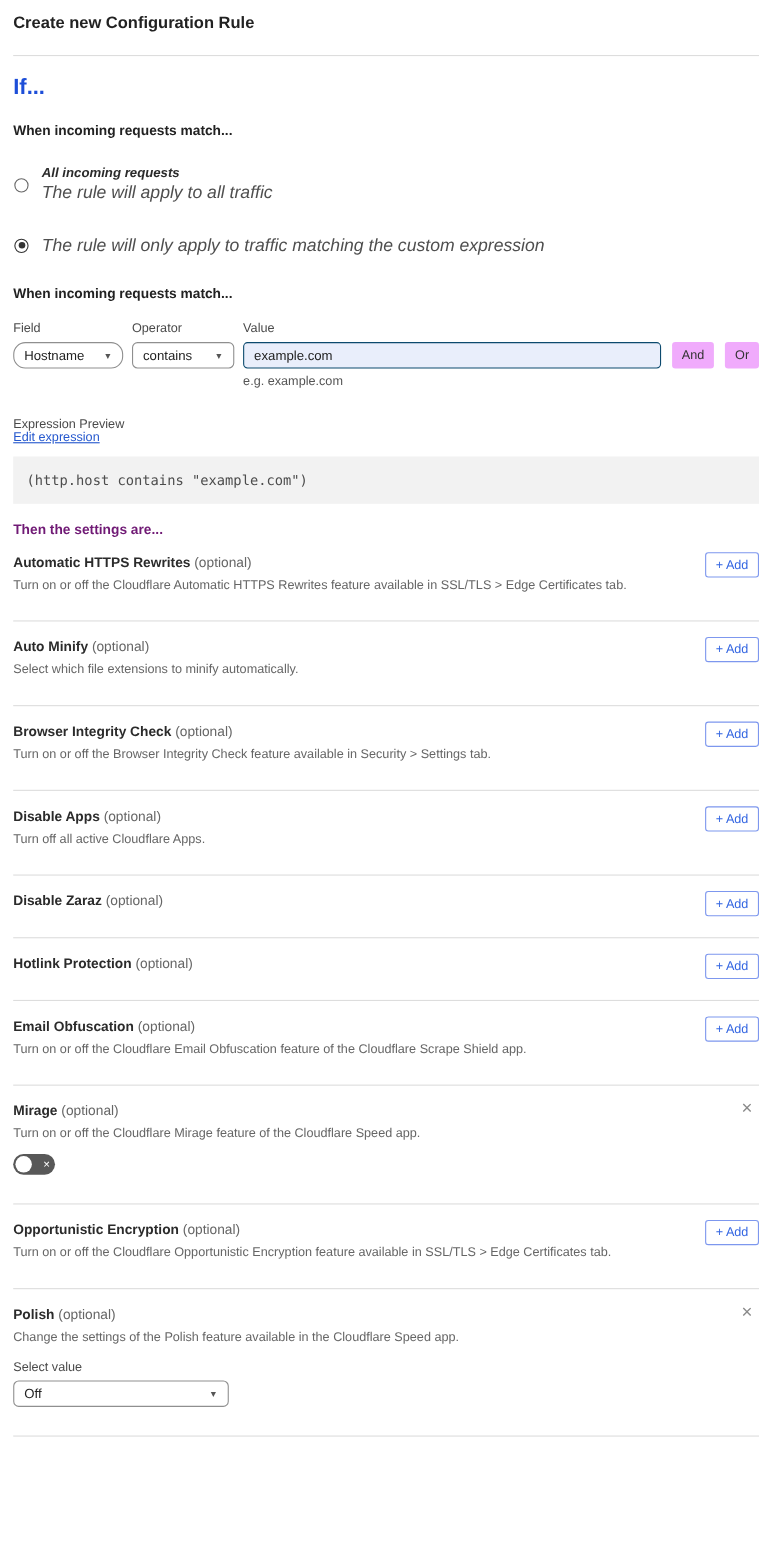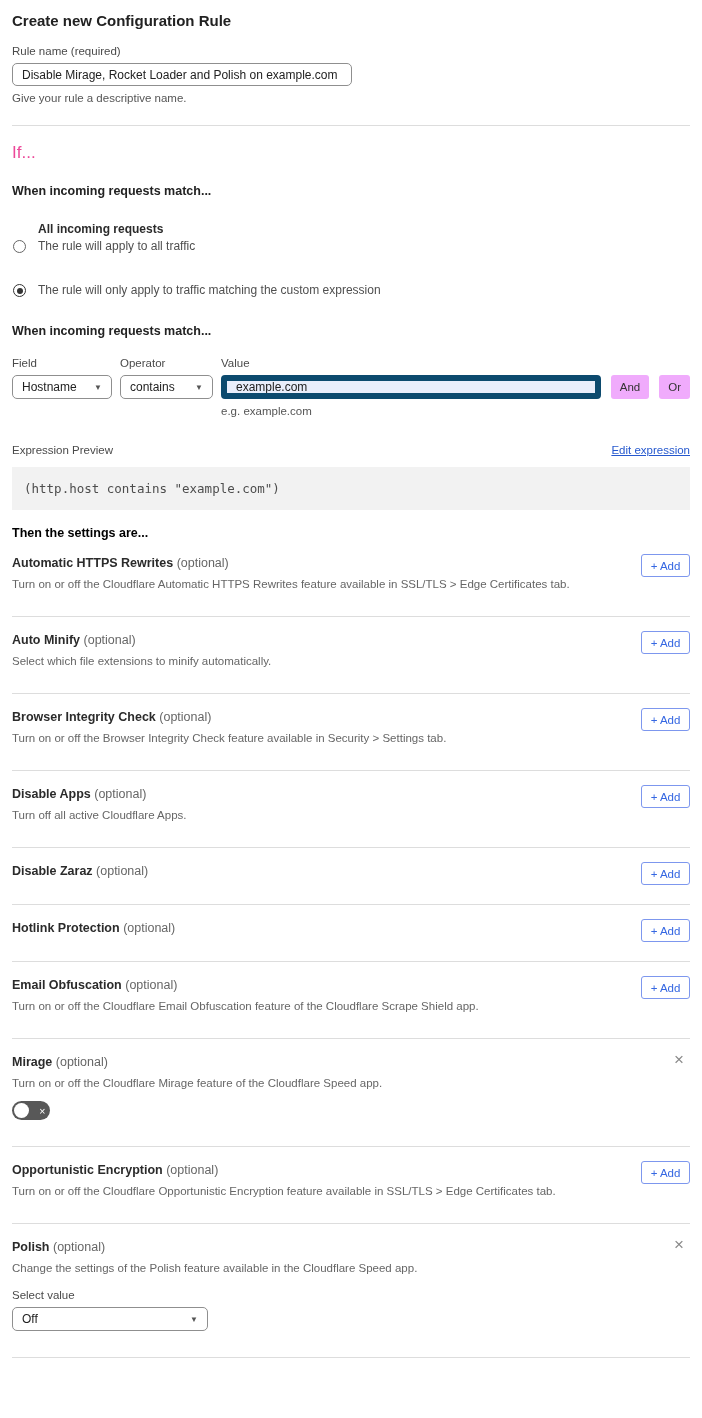--- a/index.html
+++ b/index.html
@@ -17,74 +17,74 @@
   .text-input {
     width: 340px; height: 23px; border: 1px solid #8f8f8f; border-radius: 5px;
     padding: 0 9px; font-size: 12px; color: #222; background: #fff;
     font-family: "Liberation Sans", sans-serif; outline: none; display: block;
   }
   .help-text { font-size: 11.5px; color: #555; margin-top: 6px; }
 
   .divider { border: none; border-top: 1px solid #ddd; margin: 0; }
   .mt-div { margin-top: 21px; }
 
-  h2.section-heading { font-size: 17px; font-weight: normal; color: #ec4899; margin: 17px 0 0 0; }
+  h2.section-heading { font-size: 20px; font-weight: bold; color: #1d4ed8; margin: 17px 0 0 0; }
   h3.sub-heading { font-size: 12.5px; font-weight: bold; color: #222; margin: 21px 0 0 0; }
 
   
   .radio-group { margin-top: 24px; }
-  .radio-row { display: flex; align-items: flex-end; margin-bottom: 27px; cursor: pointer; }
+  .radio-row { display: flex; align-items: center; margin-bottom: 27px; cursor: pointer; font-style: italic; }
   .radio-circle {
     width: 13px; height: 13px; border-radius: 50%; border: 1px solid #666;
     margin: 1px 12px 0 1px; flex: none; position: relative; background: #fff;
   }
   .radio-circle.checked { border-color: #333; }
   .radio-circle.checked::after {
     content: ""; position: absolute; left: 2.5px; top: 2.5px; width: 6px; height: 6px;
     border-radius: 50%; background: #333;
   }
   .radio-title { font-size: 12px; font-weight: bold; color: #2b2b2b; }
-  .radio-desc { font-size: 12px; color: #4f4f4f; margin-top: 3px; }
+  .radio-desc { font-size: 16px; color: #4f4f4f; margin-top: 3px; }
 
   
   .filter-row { display: flex; align-items: flex-end; margin-top: 19px; }
   .filter-col { margin-right: 8px; }
   .select-box {
     height: 24px; border: 1px solid #8f8f8f; border-radius: 5px; background: #fff;
     display: flex; align-items: center; justify-content: space-between;
     padding: 0 9px; font-size: 12px; color: #222; cursor: pointer;
   }
   .select-caret { font-size: 8px; color: #555; margin-left: 8px; }
-  .w-field { width: 100px; }
+  .w-field { width: 100px; border-radius: 11px; }
   .w-operator { width: 93px; gap: 12px; }
   .value-col { flex: 1; margin-right: 10px; }
   .value-input {
-    width: 100%; height: 24px; border: 6px solid #0c4a6e; border-radius: 4px;
+    width: 100%; height: 24px; border: 1px solid #0c4a6e; border-radius: 4px;
     background: #e9eefb; padding: 0 9px; font-size: 12px; color: #222;
     font-family: "Liberation Sans", sans-serif; outline: none; display: block;
   }
   .gray-btn {
     height: 24px; background: #f0abfc; border: none; border-radius: 3px;
     font-size: 11.5px; color: #333; padding: 0 9px; margin-left: 0; cursor: pointer;
     font-family: "Liberation Sans", sans-serif;
   }
   .gray-btn + .gray-btn { margin-left: 10px; }
   .value-hint { font-size: 11.5px; color: #555; margin-top: 6px; margin-left: 209px; }
 
   
-  .expr-head { display: flex; justify-content: space-between; align-items: baseline; margin-top: 27px; }
+  .expr-head { display: flex; justify-content: space-between; align-items: baseline; margin-top: 27px; flex-direction: column; }
   .expr-label { font-size: 11.5px; color: #4a4a4a; }
   .expr-edit { font-size: 11.5px; color: #2558ce; text-decoration: underline; cursor: pointer; }
   .expr-code {
     margin-top: 11px; background: #f2f2f2; padding: 14px 12px;
     font-family: "DejaVu Sans Mono", "Liberation Mono", monospace;
     font-size: 12.5px; color: #4d4d4d; white-space: pre;
   }
 
-  h3.then-heading { font-size: 12.5px; font-weight: bold; color: #000000; margin: 16px 0 0 0; }
+  h3.then-heading { font-size: 12.5px; font-weight: bold; color: #701a75; margin: 16px 0 0 0; }
 
   
   .setting-row { border-bottom: 1px solid #ddd; padding: 16px 0 26px 0; position: relative; }
   .setting-row.last { border-bottom: none; padding-bottom: 20px; }
   .setting-title-line { font-size: 12.5px; }
   .setting-title { font-weight: bold; color: #2b2b2b; }
   .optional { color: #666; font-weight: normal; }
   .setting-desc { font-size: 11.5px; color: #666; margin-top: 8px; padding-right: 70px; }
   .add-btn {
     position: absolute; right: 0; top: 14px;
@@ -110,25 +110,20 @@
   .select-value-label { font-size: 11.5px; color: #4a4a4a; margin-top: 15px; margin-bottom: 6px; }
   .w-polish { width: 196px; }
 </style>
 </head>
 <body>
 
 <div class="page">
 
   <h1 class="page-title">Create new Configuration Rule</h1>
 
-  <div>
-    <div class="field-label">Rule name (required)</div>
-    <input class="text-input" type="text" value="Disable Mirage, Rocket Loader and Polish on example.com" style="">
-    <div class="help-text">Give your rule a descriptive name.</div>
-  </div>
 
   <hr class="divider mt-div">
 
   <h2 class="section-heading">If...</h2>
   <h3 class="sub-heading">When incoming requests match...</h3>
 
   <div class="radio-group">
     <div class="radio-row">
       <span class="radio-circle"></span>
       <span>

